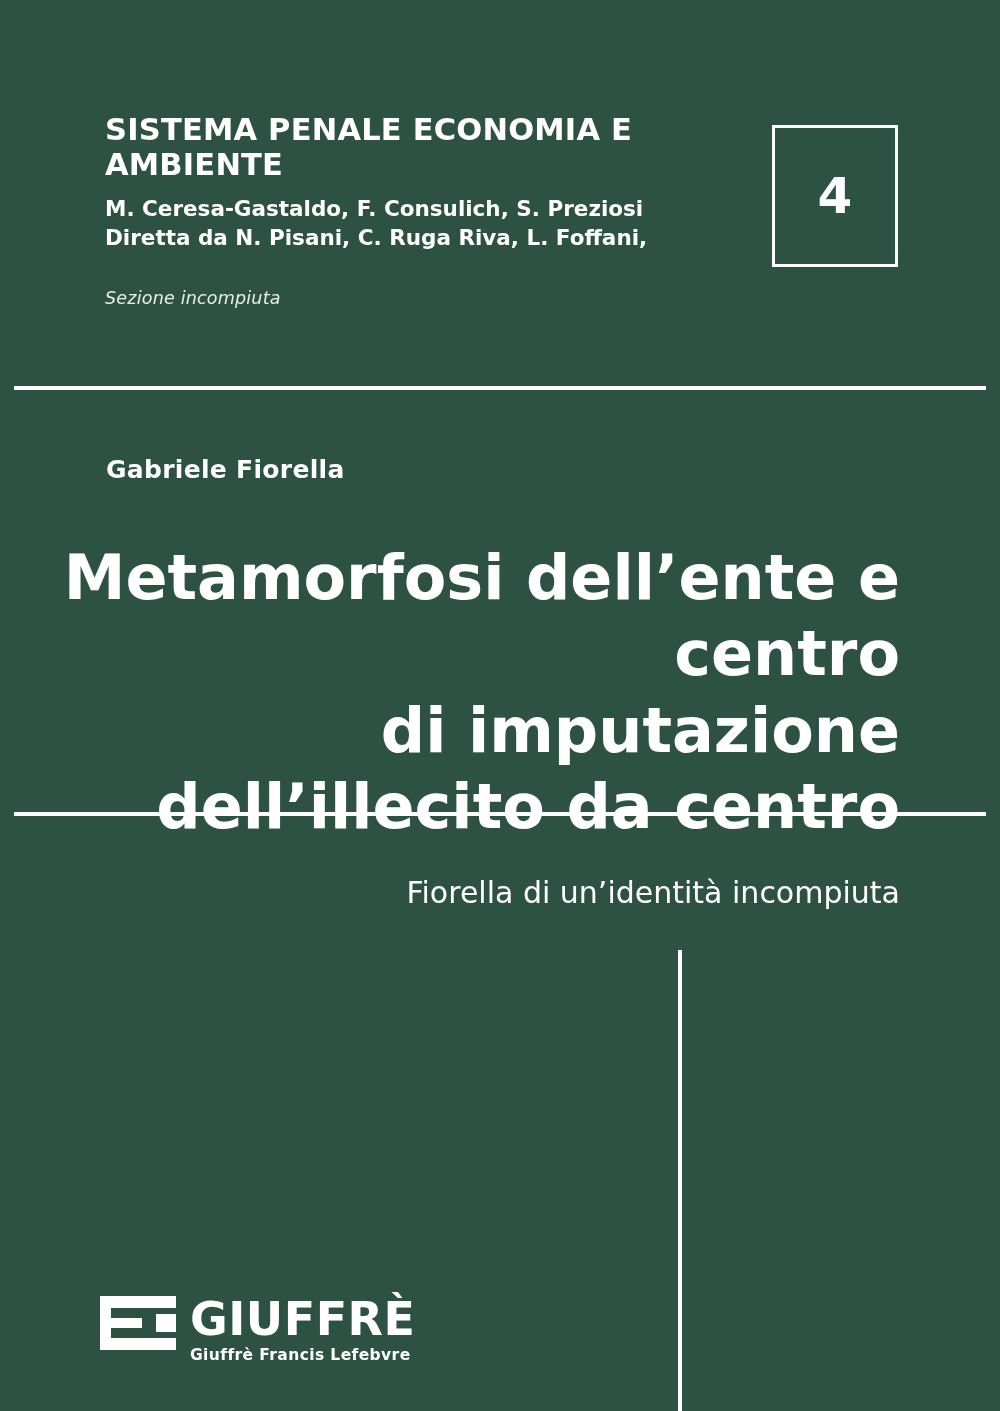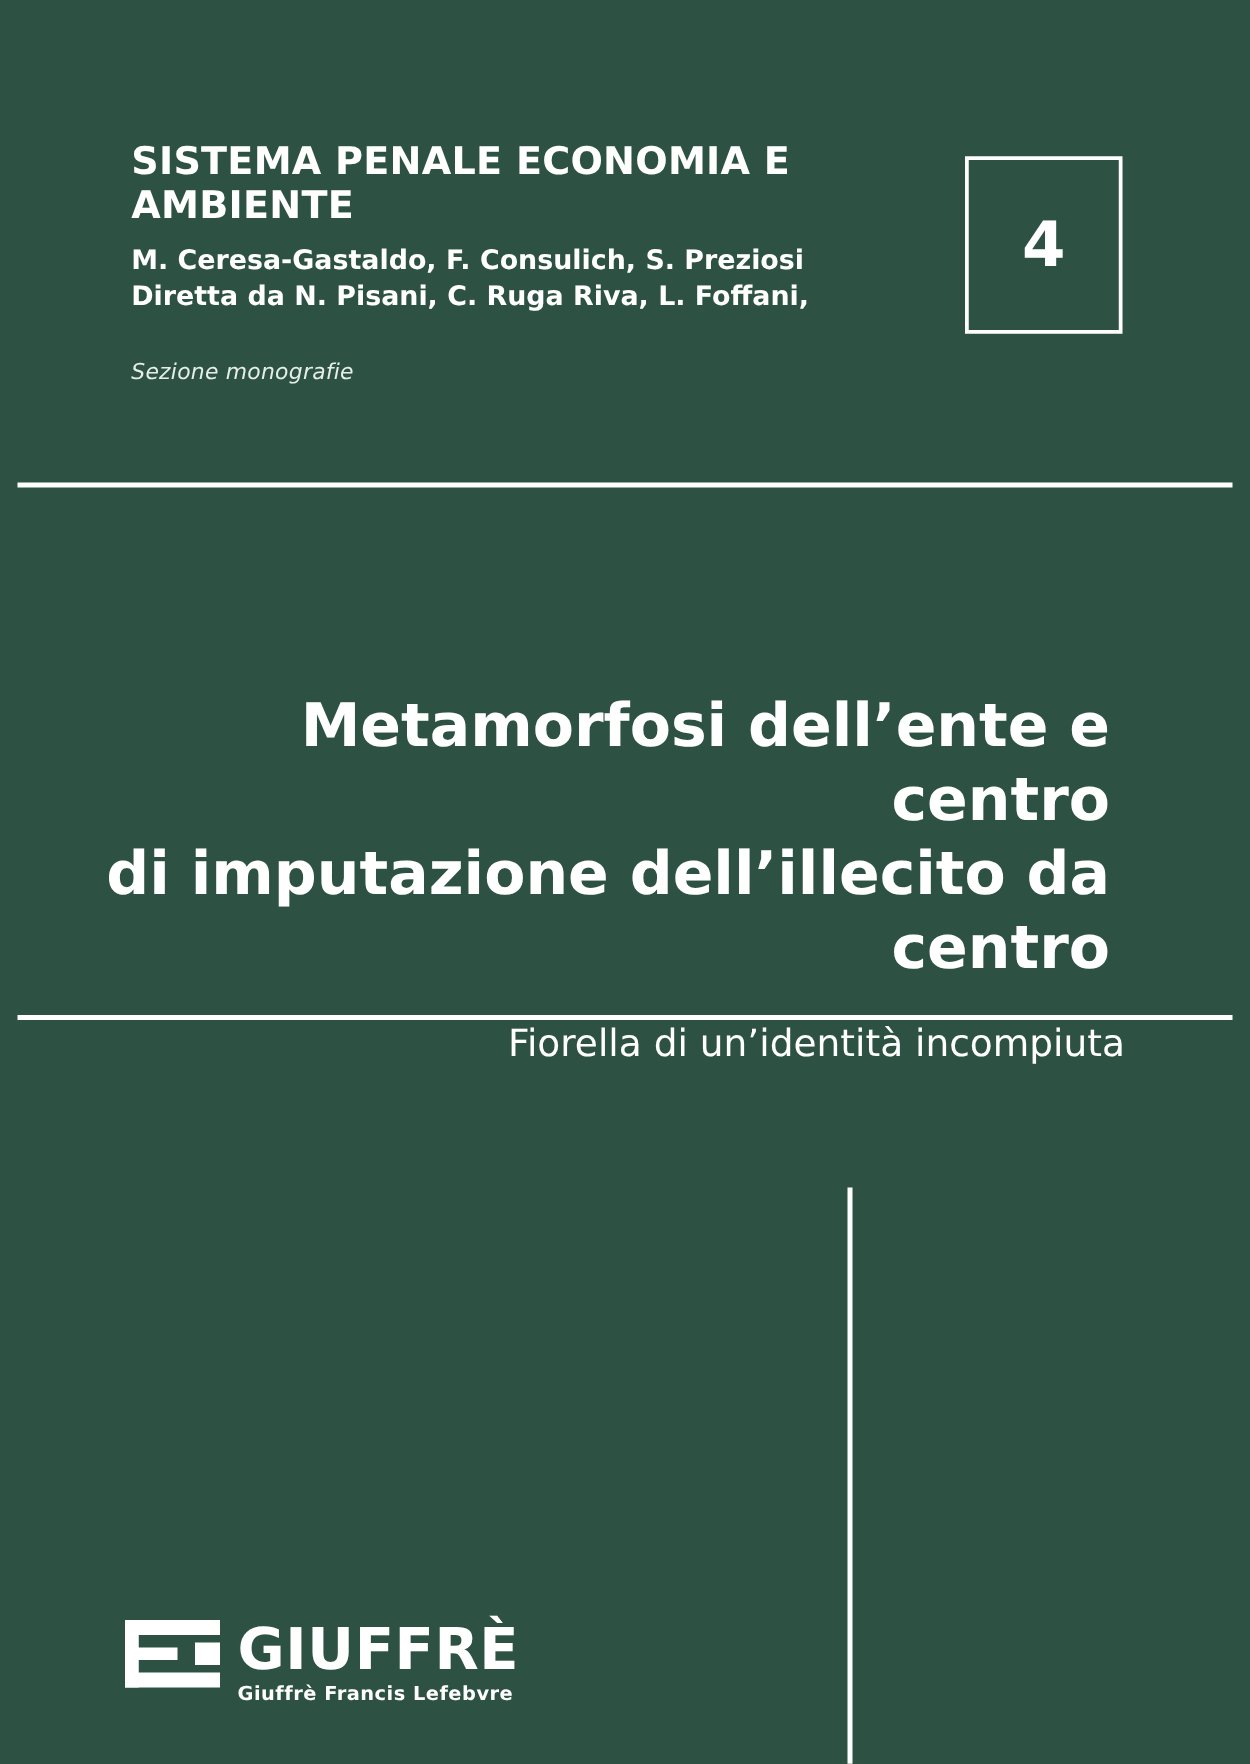--- a/index.html
+++ b/index.html
@@ -96,24 +96,24 @@
     color: #ffffff;
   }
   .title-block {
     position: absolute;
     left: 60px;
     top: 540px;
     width: 840px;
     text-align: right;
   }
   .book-title {
-    font-size: 48px;
+    font-size: 62px;
     font-weight: bold;
     line-height: 1.23;
-    margin: 12px;
+    margin: 0;
     color: #ffffff;
   }
   .book-subtitle {
     font-size: 30px;
     font-weight: normal;
     margin-top: 30px;
     color: #ffffff;
   }
 
   
@@ -174,29 +174,30 @@
 <body>
 
 <div class="cover">
 
   <div class="series-block">
     <div class="series-title">SISTEMA PENALE ECONOMIA E AMBIENTE</div>
     <div class="series-editors">
       <div>M. Ceresa-Gastaldo, F. Consulich, S. Preziosi</div>
       <div>Diretta da N. Pisani, C. Ruga Riva, L. Foffani,</div>
     </div>
-    <div class="series-section">Sezione monografie</div>
+    <div class="series-section">Sezione incompiuta</div>
   </div>
 
   <div class="volume-box">
     <span class="volume-number">4</span>
   </div>
 
   <div class="rule rule-top"></div>
 
+  <div class="author">Gabriele Fiorella</div>
 
   <div class="title-block">
     <div class="book-title">
       <div>Metamorfosi dell’ente e centro</div>
       <div>di imputazione dell’illecito da centro</div>
     </div>
     <div class="book-subtitle">Fiorella di un’identità incompiuta</div>
   </div>
 
   <div class="rule rule-bottom"></div>

